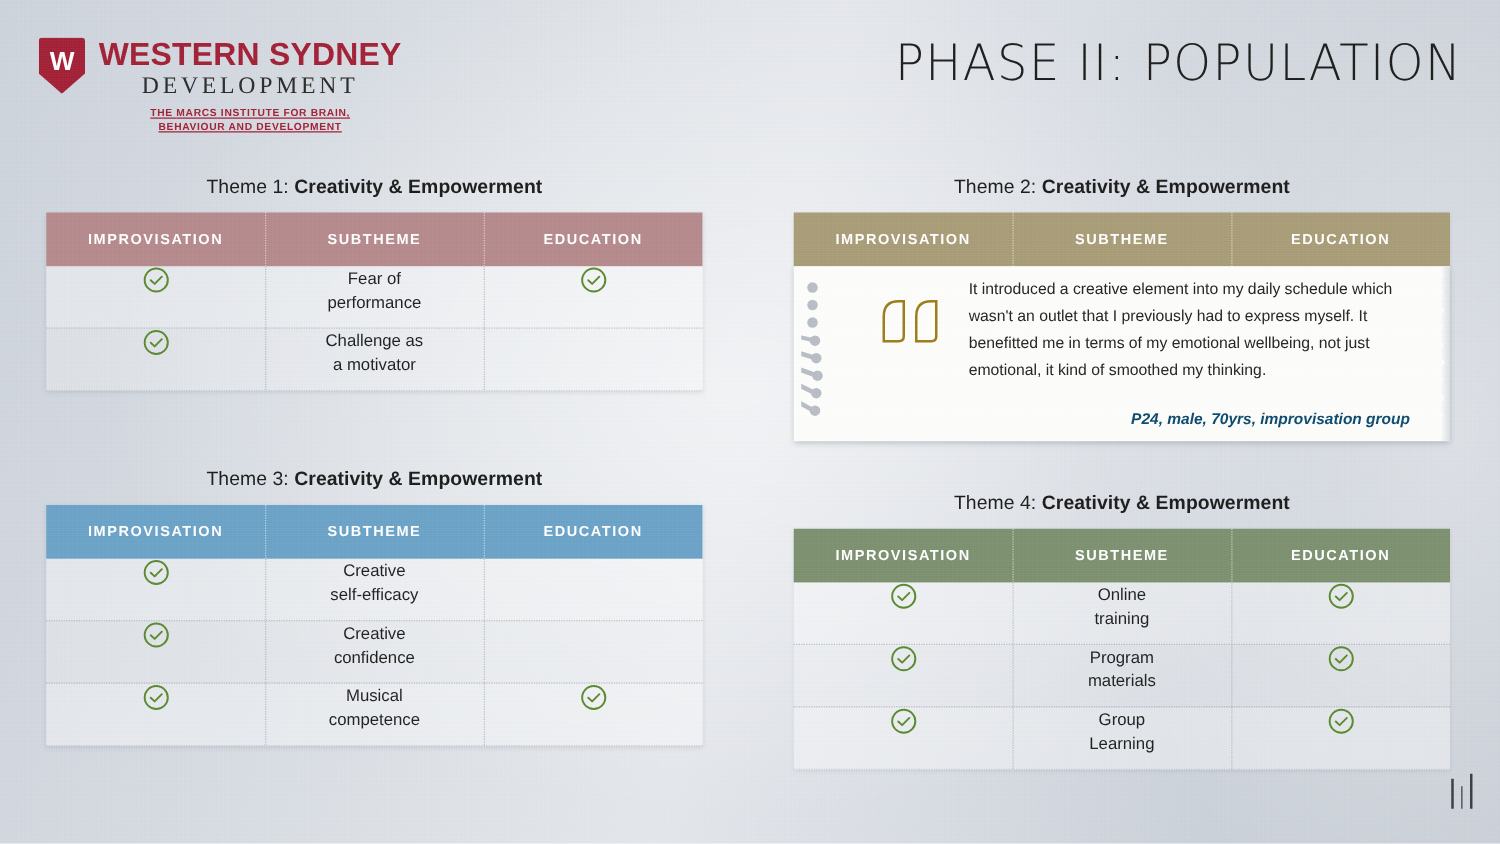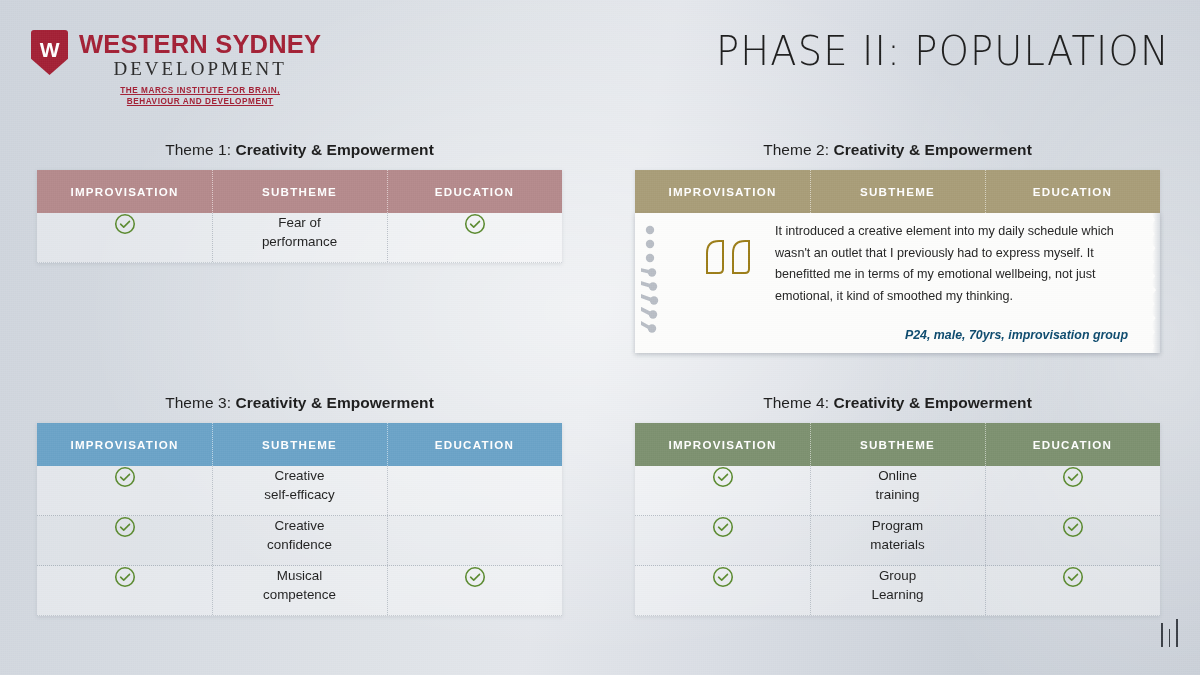--- a/index.html
+++ b/index.html
@@ -60,21 +60,21 @@
     font-size:40px; color:#1d1d1d; letter-spacing:1.2px;
     font-weight:300; white-space:nowrap;
     font-family:"DejaVu Sans", sans-serif;
     transform:scaleX(0.96); transform-origin:right top;
   }
 
   
   .panel { position:absolute; width:525px; }
   #panel-1 { left:37px;  top:141px; }
   #panel-2 { left:635px; top:141px; }
-  #panel-3 { left:37px;  top:394px; }
+  #panel-3 { left:37px;  top:375px; }
   #panel-4 { left:635px; top:394px; }
 
   .panel-title {
     font-size:15.5px; color:#1c1c1c; text-align:center;
     margin-bottom:11px; white-space:nowrap; letter-spacing:0.05px;
   }
   .panel-title b{ font-weight:bold; }
 
   .tbl { width:100%; box-shadow:0 1px 4px rgba(60,70,85,0.13); }
 
@@ -195,20 +195,32 @@
             </div>
             <div class="td">
               <div class="subtheme">Fear of<br>performance</div>
             </div>
             <div class="td">
               <svg class="check" viewBox="0 0 24 24">
                 <circle cx="12" cy="12" r="10.1" stroke="#5a8a2e"></circle>
                 <path d="M7.2 12.2 L10.6 15.4 L16.9 9.1" stroke="#5a8a2e"></path>
               </svg>
             </div>
+          </div>
+          <div class="trow">
+            <div class="td">
+              <svg class="check" viewBox="0 0 24 24">
+                <circle cx="12" cy="12" r="10.1" stroke="#5a8a2e"></circle>
+                <path d="M7.2 12.2 L10.6 15.4 L16.9 9.1" stroke="#5a8a2e"></path>
+              </svg>
+            </div>
+            <div class="td">
+              <div class="subtheme">Challenge as<br>a motivator</div>
+            </div>
+            <div class="td"></div>
           </div>
         </div>
     </div>
   </div>
 
   <div class="panel" id="panel-2">
     <div class="panel-title">
       <span>Theme 2: </span><b>Creativity &amp; Empowerment</b>
     </div>
     <div class="tbl">

